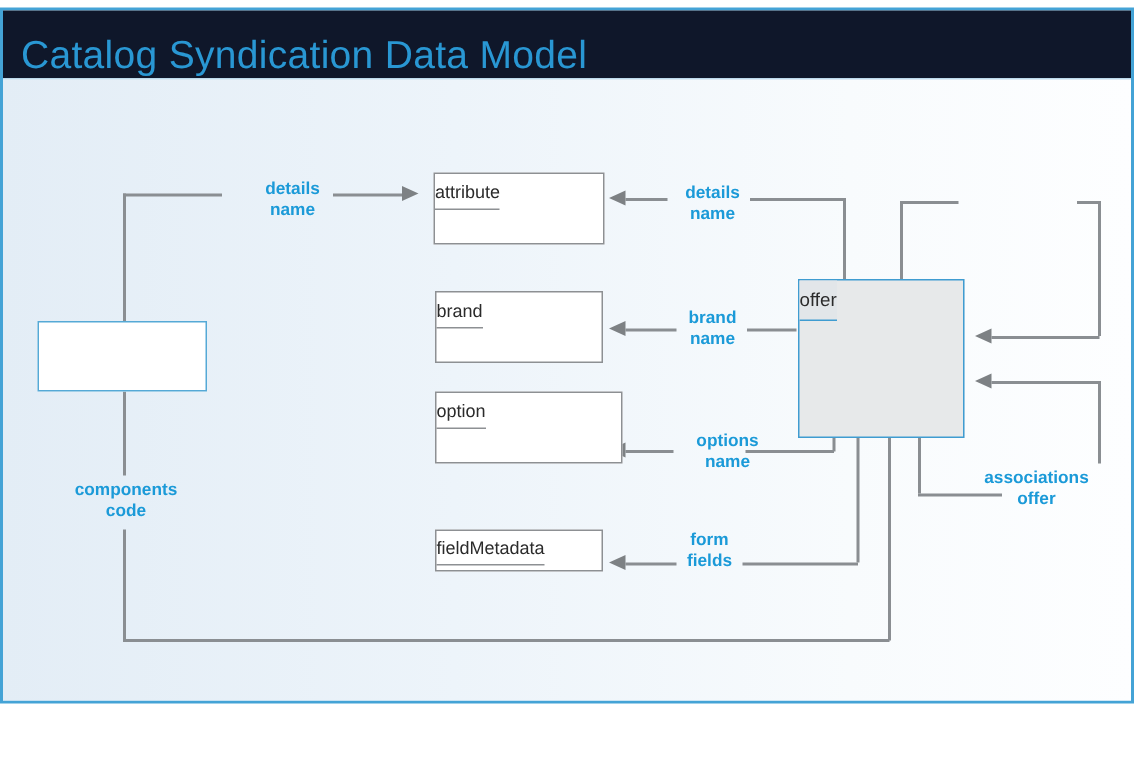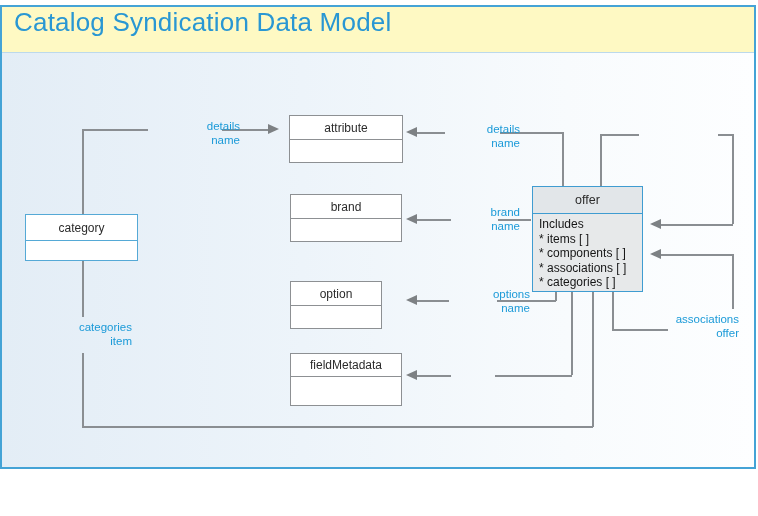--- a/index.html
+++ b/index.html
@@ -1,41 +1,41 @@
 <!DOCTYPE html>
 <html><head>
 <meta charset="utf-8">
 <style>
   * { margin:0; padding:0; box-sizing:border-box; }
   html,body { width:758px; height:516px; background:#ffffff; font-family:"Liberation Sans", sans-serif; }
   .frame { position:absolute; left:0; top:5px; width:756px; height:464px; border:2px solid #44a3d6; background:#ffffff; }
-  .title-bar { height:45px; background:#fef9c3; display:flex; align-items:flex-start; padding-left:12px; }
+  .title-bar { height:45px; background:#0f172a; display:flex; align-items:flex-end; padding-left:12px; }
   .title-bar h1 { font-size:26px; font-weight:400; color:#2997d3; letter-spacing:0.2px; }
   .canvas { position:relative; width:752px; height:415px; border-top:1px solid #bcd9eb;
             background:linear-gradient(90deg,#e3edf6 0%,#edf4fa 40%,#f8fbfd 75%,#fdfeff 100%); overflow:hidden; }
 
   
   .ln { position:absolute; background:#8a8e92; }
   .ah { position:absolute; width:0; height:0; border-top:5px solid transparent; border-bottom:5px solid transparent; }
   .al { border-right:11px solid #7d8184; }
   .ar { border-left:11px solid #7d8184; }
 
   
-  .ebox { position:absolute; border:1px solid #8d9093; background:#ffffff; display:flex; flex-direction:column; }
+  .ebox { position:absolute; border:1px solid #8d9093; background:#ffffff; display:flex; flex-direction:row; }
   .ehead { border-bottom:1px solid #8d9093; display:flex; align-items:center; justify-content:center;
            font-size:12px; color:#2b2b2b; }
   .ebody { flex:1; }
   .ebox.blue { border-color:#55a9d6; }
   .ebox.blue .ehead { border-bottom-color:#55a9d6; }
   .ebox.offer { border-color:#3f9cd1; background:#e7e9ea; }
   .ebox.offer .ehead { background:#e2e6e9; border-bottom-color:#3f9cd1; font-size:12.5px; }
   .obody { padding:3px 6px 0 6px; font-size:12px; line-height:14.5px; color:#161616; }
 
   
-  .lbl { position:absolute; color:#1b9ad8; font-size:11.5px; font-weight:400; text-align:right; line-height:14px; }
+  .lbl { position:absolute; color:#1b9ad8; font-size:11.5px; font-weight:700; text-align:center; line-height:14px; }
   .lbl span { display:block; }
 </style>
 </head>
 <body>
 
 <div class="frame">
   <div class="title-bar">
     <h1>Catalog Syndication Data Model</h1>
   </div>
 
@@ -78,74 +78,70 @@
     <i class="ln" style="left:493px;top:322px;width:77px;height:1.5px"></i>
     <i class="ln" style="left:415px;top:322px;width:34px;height:1.5px"></i>
     <i class="ah al" style="left:404px;top:317px"></i>
 
     <i class="ln" style="left:80px;top:208px;width:1.5px;height:56px"></i>
     <i class="ln" style="left:80px;top:300px;width:1.5px;height:73px"></i>
     <i class="ln" style="left:80px;top:373px;width:511px;height:1.5px"></i>
     <i class="ln" style="left:590px;top:239px;width:1.5px;height:135px"></i>
 
     <div class="ebox blue" style="left:23px;top:161px;width:113px;height:47px">
-      <div class="ehead" style="height:26px">category</div>
       <div class="ebody"></div>
     </div>
 
     <div class="ebox" style="left:287px;top:62px;width:114px;height:48px">
       <div class="ehead" style="height:24px">attribute</div>
       <div class="ebody"></div>
     </div>
 
     <div class="ebox" style="left:288px;top:141px;width:112px;height:48px">
       <div class="ehead" style="height:24px">brand</div>
       <div class="ebody"></div>
     </div>
 
-    <div class="ebox" style="left:288px;top:228px;width:92px;height:48px">
+    <div class="ebox" style="left:288px;top:208px;width:125px;height:48px">
       <div class="ehead" style="height:24px">option</div>
       <div class="ebody"></div>
     </div>
 
-    <div class="ebox" style="left:288px;top:300px;width:112px;height:53px">
+    <div class="ebox" style="left:288px;top:300px;width:112px;height:28px">
       <div class="ehead" style="height:23px">fieldMetadata</div>
       <div class="ebody"></div>
     </div>
 
     <div class="ebox offer" style="left:530px;top:133px;width:111px;height:106px">
       <div class="ehead" style="height:27px">offer</div>
-      <div class="obody">
-        <div>Includes</div>
-        <div>* items [ ]</div>
-        <div>* components [ ]</div>
-        <div>* associations [ ]</div>
-        <div>* categories [ ]</div>
-      </div>
     </div>
 
     <div class="lbl" style="left:148px;top:66px;width:90px">
       <span>details</span>
       <span>name</span>
     </div>
     <div class="lbl" style="left:428px;top:69px;width:90px">
       <span>details</span>
       <span>name</span>
     </div>
     <div class="lbl" style="left:428px;top:152px;width:90px">
       <span>brand</span>
       <span>name</span>
     </div>
     <div class="lbl" style="left:438px;top:234px;width:90px">
       <span>options</span>
       <span>name</span>
     </div>
+    <div class="lbl" style="left:426px;top:300px;width:90px">
+      <span>form</span>
+      <span>fields</span>
+    </div>
     <div class="lbl" style="left:641px;top:259px;width:96px">
       <span>associations</span>
       <span>offer</span>
     </div>
     <div class="lbl" style="left:34px;top:267px;width:96px">
-      <span>categories</span>
-      <span>item</span>
+      <span>components</span>
+      <span>code</span>
     </div>
 
   </div>
 </div>
 
 </body></html>

